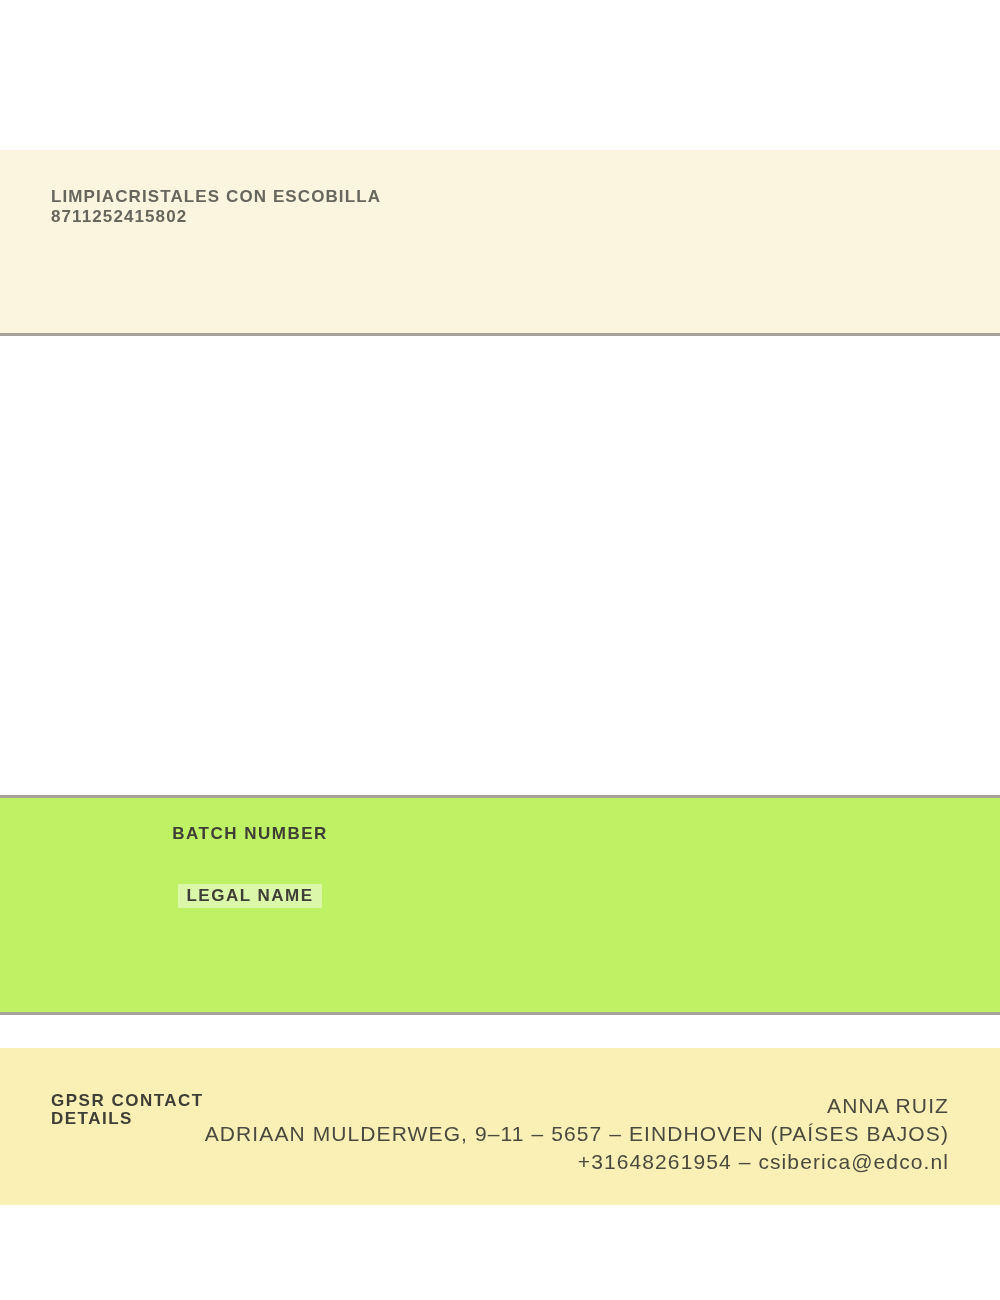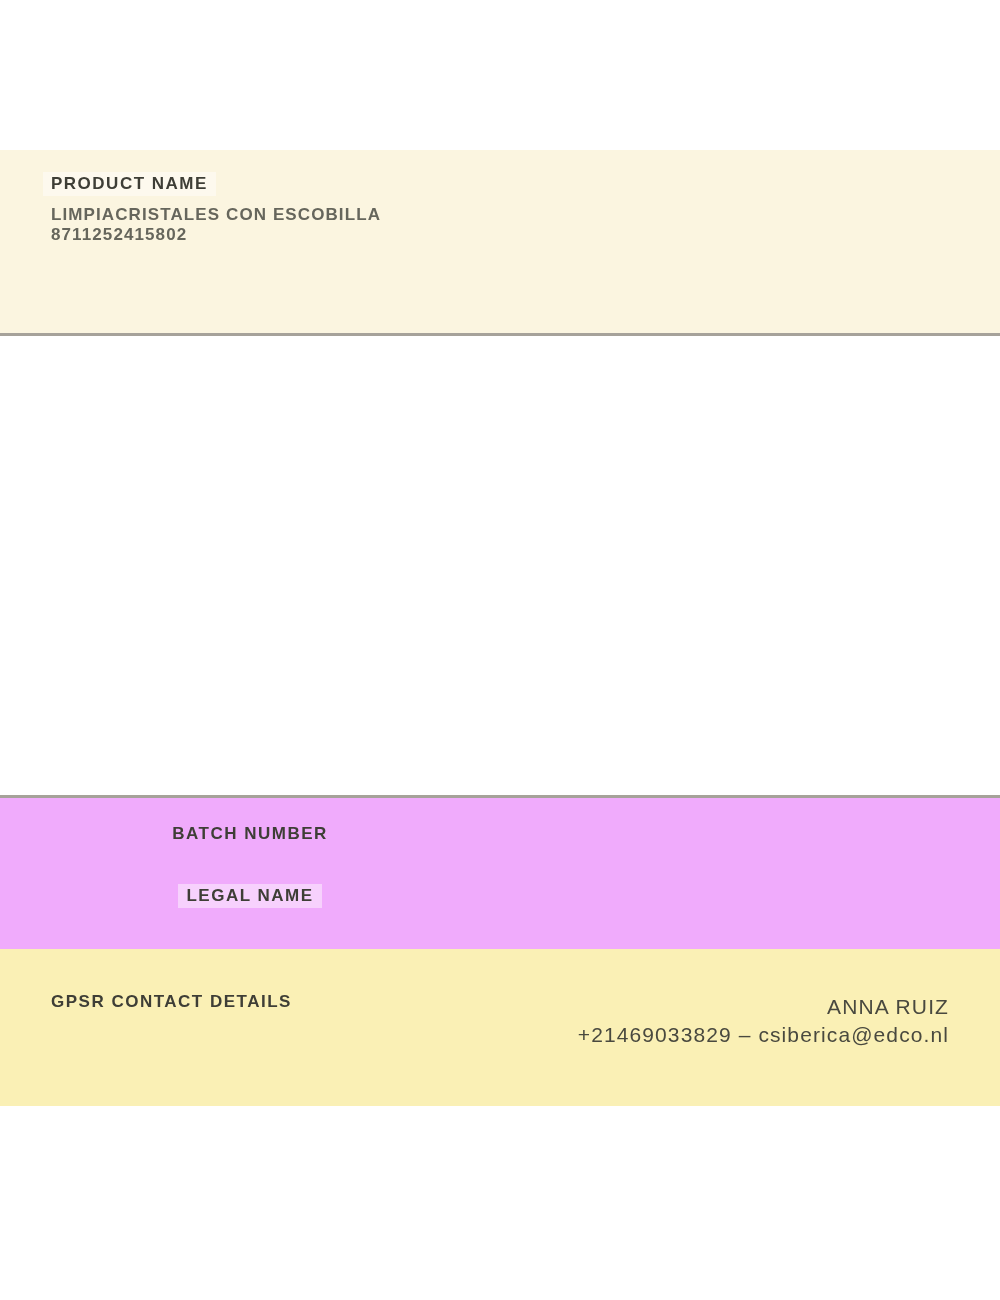--- a/index.html
+++ b/index.html
@@ -20,27 +20,27 @@
   .sec-product {
     top: 150px;
     height: 186px;
     background: #FBF5E0;
     border-bottom: 3px solid #A6A29A;
     padding: 25px 51px 0 51px;
   }
   .sec-batch {
     top: 795px;
     height: 220px;
-    background: #f0abfc;
+    background: #bef264;
     border-top: 3px solid #A6A29A;
     border-bottom: 3px solid #A6A29A;
     padding-top: 27px;
   }
   .sec-gpsr {
-    top: 949px;
+    top: 1048px;
     height: 157px;
     background: #FAF0B5;
     padding: 44px 51px 0 51px;
     display: flex;
     justify-content: space-between;
     align-items: flex-start;
   }
   .label {
     font-size: 17px;
     font-weight: bold;
@@ -78,39 +78,37 @@
     line-height: 28px;
   }
   .gpsr-right div { white-space: nowrap; }
 </style>
 </head>
 <body>
 
 <div class="page">
 
   <div class="section sec-product">
-    <div class="label">
-      <span class="hl">PRODUCT NAME</span>
-    </div>
     <div class="value mt13">LIMPIACRISTALES CON ESCOBILLA</div>
     <div class="value mt12">8711252415802</div>
   </div>
 
   <div class="section sec-batch">
     <div class="cols">
       <div class="col label">BATCH NUMBER</div>
     </div>
     <div class="cols row2">
       <div class="col label">
         <span class="hl">LEGAL NAME</span>
       </div>
     </div>
   </div>
 
   <div class="section sec-gpsr">
     <div class="label">GPSR CONTACT DETAILS</div>
     <div class="gpsr-right">
       <div>ANNA RUIZ</div>
-      <div>+21469033829 – csiberica@edco.nl</div>
+      <div>ADRIAAN MULDERWEG, 9–11 – 5657 – EINDHOVEN (PAÍSES BAJOS)</div>
+      <div>+31648261954 – csiberica@edco.nl</div>
     </div>
   </div>
 
 </div>
 
 </body></html>

